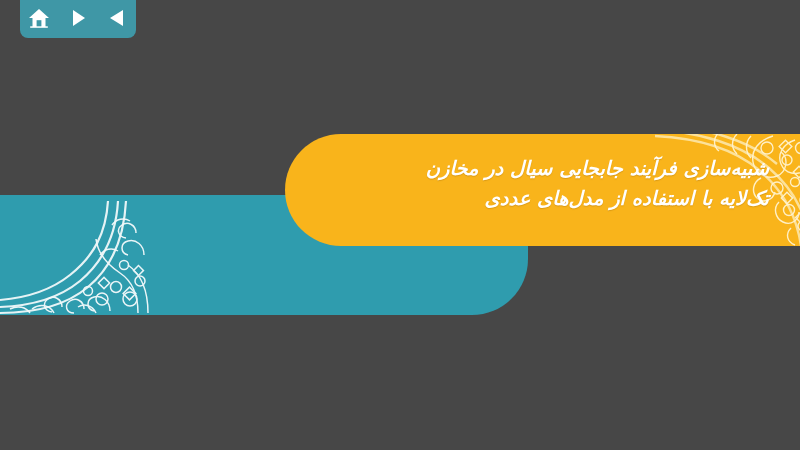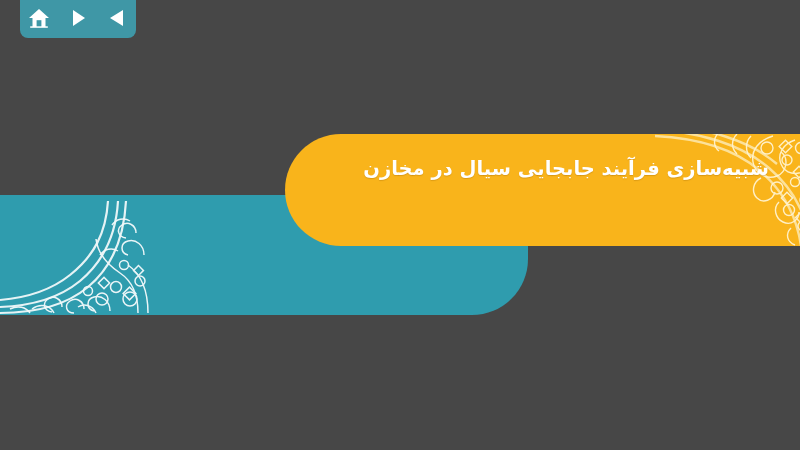--- a/index.html
+++ b/index.html
@@ -13,20 +13,21 @@
     overflow: hidden;
     font-family: "DejaVu Sans", "Liberation Sans", sans-serif;
   }
 
   #slide {
     position: relative;
     width: 800px;
     height: 450px;
     background: #474747;
     overflow: hidden;
+    font-style: italic;
   }
 
   
   #navbar {
     position: absolute;
     left: 20px;
     top: -6px;
     width: 116px;
     height: 44px;
     background: #3f97a6;
@@ -208,17 +209,18 @@
         <path d="M124,68 C118,74 120,84 128,88 C136,92 144,86 144,78"></path>
         <path d="M136,94 C130,100 132,108 140,111"></path>
         <path d="M152,50 C146,54 146,62 152,66"></path>
         <path d="M154,20 C150,26 152,34 158,36"></path>
         <path d="M64,-2 C58,4 58,12 64,17"></path>
       </g>
     </svg>
 
     <div id="title-text">
       <span class="tline">شبیه‌سازی فرآیند جابجایی سیال در مخازن</span>
+      <span class="tline">تک‌لایه با استفاده از مدل‌های عددی</span>
     </div>
 
   </div>
 
 </div>
 
 </body></html>

